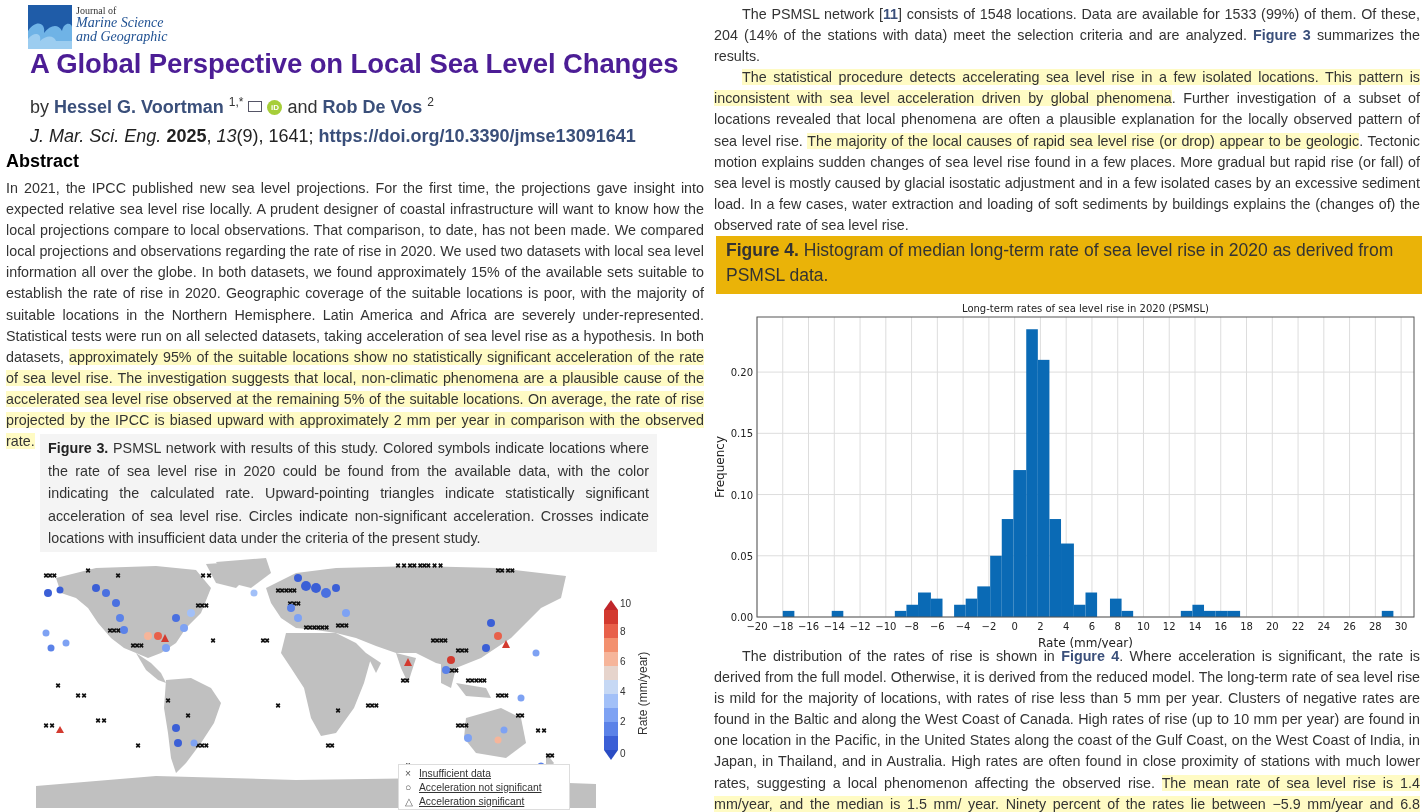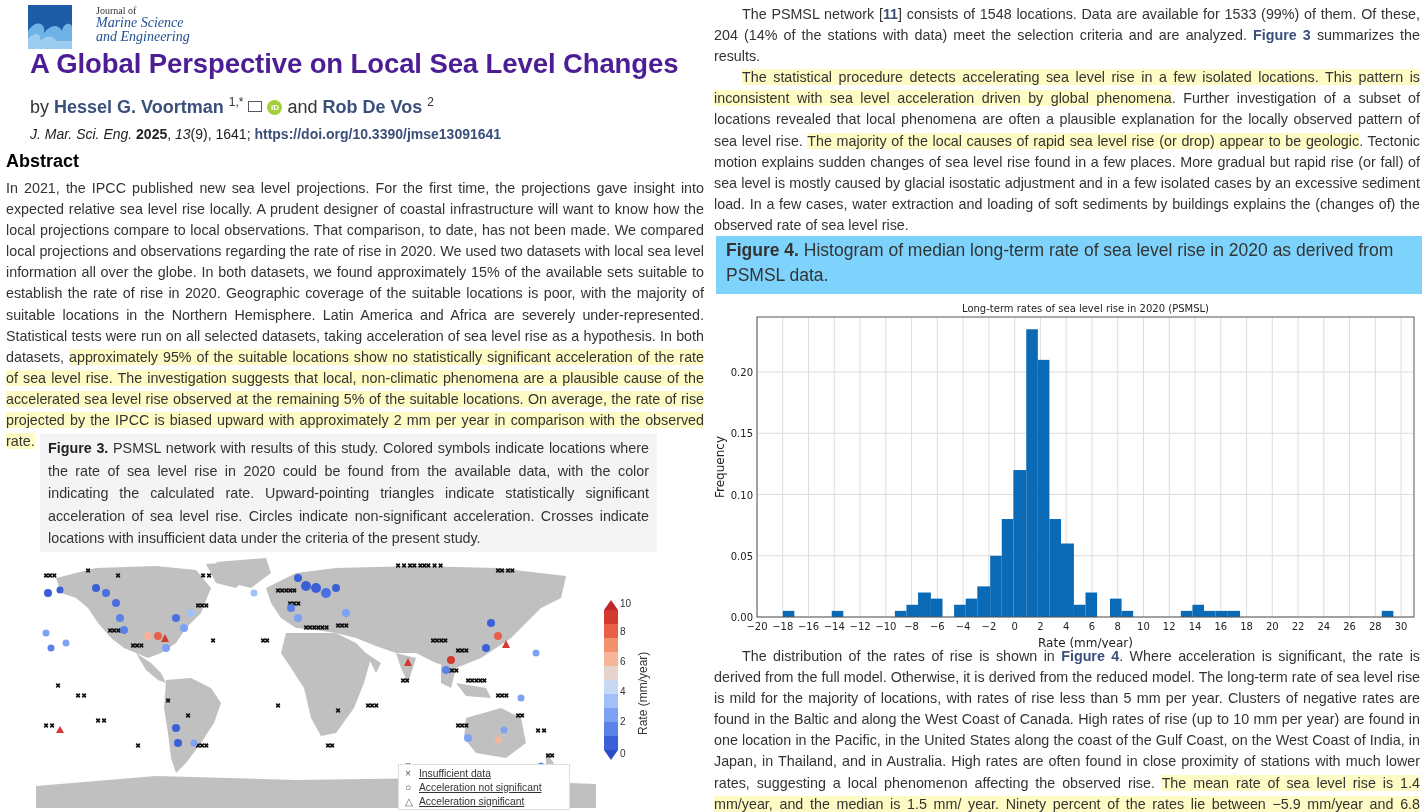--- a/index.html
+++ b/index.html
@@ -1,65 +1,65 @@
 <!DOCTYPE html>
 <html><head>
 <meta charset="utf-8">
 <style>
   * { box-sizing: border-box; margin: 0; padding: 0; }
   body { width: 1428px; height: 812px; background: #fff; font-family: "Liberation Sans", sans-serif; color: #222; overflow: hidden; position: relative; }
   .left { position: absolute; left: 0; top: 0; width: 712px; height: 812px; }
   .right { position: absolute; left: 714px; top: 0; width: 714px; height: 616px; }
-  .logo { position: absolute; left: 28px; top: 5px; display: flex; align-items: flex-start; gap: 20px; }
+  .logo { position: absolute; left: 28px; top: 5px; display: flex; align-items: flex-start; }
   .logo-box { width: 44px; height: 44px; background: linear-gradient(#1d5aa6 0 40%, #5aa0dc 40% 100%); position: relative; overflow: hidden; }
   .logo-box svg { position: absolute; left: 0; top: 0; }
   .logo-text { margin-left: 4px; font-family: "Liberation Serif", serif; font-style: italic; color: #1d4f91; line-height: 14px; font-size: 14px; }
   .logo-text .j { font-style: normal; font-size: 10px; color: #333; line-height: 11px; }
   .title { position: absolute; left: 30px; top: 48px; font-size: 27.5px; font-weight: bold; color: #4c1d95; letter-spacing: -0.1px; }
   .byline { position: absolute; left: 30px; top: 95px; font-size: 18px; color: #333; }
   .byline .author { color: #3a4f7a; font-weight: bold; }
   .byline sup { font-size: 12px; }
   .orcid { display: inline-block; width: 15px; height: 15px; border-radius: 50%; background: #a6ce39; color: #fff; font-size: 8px; text-align: center; line-height: 15px; vertical-align: 3px; font-weight: bold; }
   .mail { display: inline-block; width: 14px; height: 11px; border: 1.5px solid #556; vertical-align: 1px; position: relative; }
-  .citation { position: absolute; left: 30px; top: 126px; font-size: 14px; color: #222; }
+  .citation { position: absolute; left: 30px; top: 126px; font-size: 18px; color: #222; }
   .citation .doi { color: #3a4f7a; font-weight: bold; }
   .abs-head { position: absolute; left: 6px; top: 151px; font-size: 18px; font-weight: bold; color: #000; }
   .abstract { position: absolute; left: 6px; top: 178px; width: 698px; font-size: 14.3px; line-height: 21.1px; text-align: justify; color: #333; }
   .hl { background: #fffbc4; }
   .fig3cap { position: absolute; left: 32px; top: 434px; width: 617px; height: 118px; background: #f4f4f4; padding: 3px 8px; font-size: 14.3px; line-height: 22.5px; text-align: justify; color: #333; margin-left: 8px; }
   .fig3cap b { color: #222; }
   .map { position: absolute; left: 36px; top: 558px; width: 560px; height: 250px; }
   .cbar { position: absolute; left: 604px; top: 600px; width: 14px; height: 160px; }
   .cbar-ticks { position: absolute; left: 620px; top: 598px; font-size: 10px; color: #333; }
   .cbar-label { position: absolute; left: 636px; top: 690px; font-size: 12px; color: #333; transform: rotate(-90deg); transform-origin: left top; white-space: nowrap; }
   .legend { position: absolute; left: 398px; top: 764px; width: 172px; height: 46px; border: 1px solid #ddd; background: #fff; font-size: 10.3px; color: #333; padding: 2px 6px; line-height: 14px; text-decoration: underline; }
   .legend .sym { display: inline-block; width: 14px; color: #555; }
   .para { font-size: 14.3px; line-height: 21.1px; text-align: justify; color: #333; }
   .p1 { position: absolute; left: 0; top: 4px; width: 706px; text-indent: 28px; }
   .link { color: #3a4f7a; font-weight: bold; }
-  .fig4cap { position: absolute; left: 2px; top: 236px; width: 706px; height: 58px; background: #7dd3fc; padding: 2px 10px; font-size: 17.5px; line-height: 25px; color: #333; }
+  .fig4cap { position: absolute; left: 2px; top: 236px; width: 706px; height: 58px; background: #eab308; padding: 2px 10px; font-size: 17.5px; line-height: 25px; color: #333; }
   .chartbox { position: absolute; left: 0; top: 300px; width: 714px; height: 348px; }
   .p3 { position: absolute; left: 0; top: 646px; width: 706px; text-indent: 28px; }
 </style>
 </head>
 <body>
 
 <div class="left">
   <div class="logo">
     <div class="logo-box">
       <svg width="44" height="44" viewBox="0 0 44 44">
         <rect x="0" y="0" width="44" height="44" fill="#1f5ca8"></rect>
         <path d="M0 26 C8 14, 18 18, 16 28 C22 20, 30 18, 34 26 C36 16, 44 18, 44 22 L44 44 L0 44 Z" fill="#6fb3e6"></path>
         <path d="M0 34 C6 26, 14 28, 12 36 C18 30, 26 30, 28 36 L44 36 L44 44 L0 44 Z" fill="#9ccdf0"></path>
       </svg>
     </div>
     <div class="logo-text">
       <div class="j">Journal of</div>
       <div>Marine Science</div>
-      <div>and Engineering</div>
+      <div>and Geographic</div>
     </div>
   </div>
 
   <div class="title">A Global Perspective on Local Sea Level Changes</div>
 
   <div class="byline">
     <span>by</span>
     <span class="author">Hessel G. Voortman</span>
     <sup>1,*</sup>
     <span class="mail"></span>

